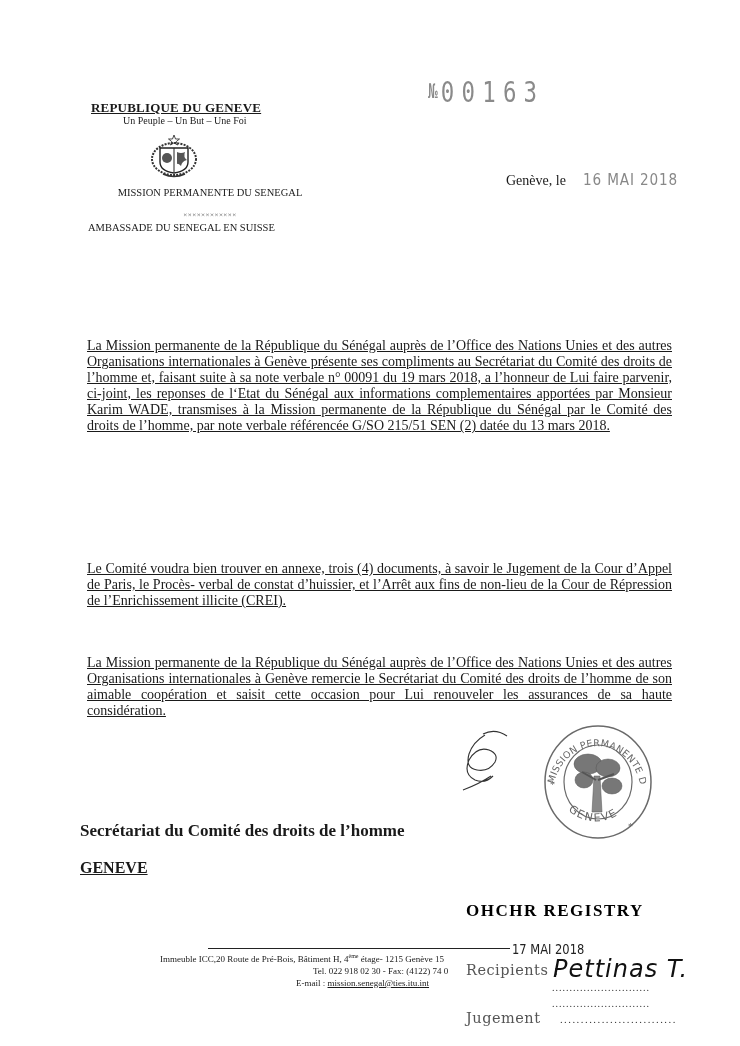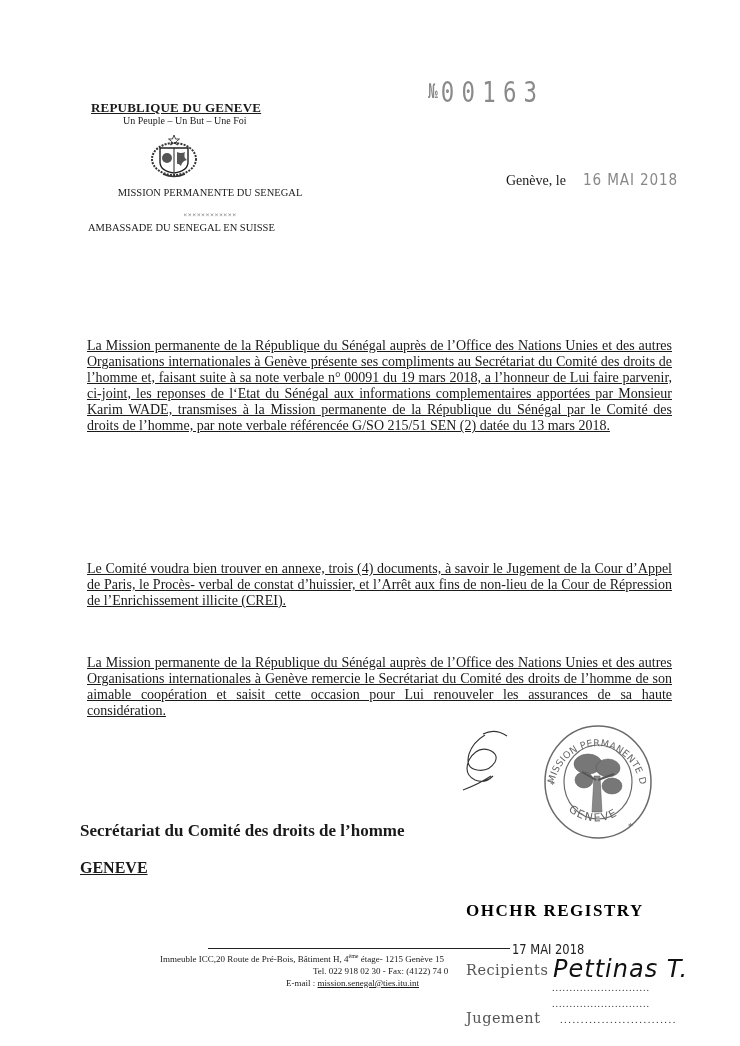--- a/index.html
+++ b/index.html
@@ -44,21 +44,21 @@
   .reg-dots { font-size: 10px; letter-spacing: 1px; color: #333; }
   .reg-dots1 { left: 552px; top: 982px; }
   .reg-dots2 { left: 552px; top: 998px; }
   .reg-enclosure { left: 466px; top: 1010px; }
   .reg-handwritten { left: 553px; top: 955px; font-family: "DejaVu Sans", sans-serif; font-size: 24px; color: #111; font-style: italic; letter-spacing: 1px; }
 
   
   .footer-rule { left: 208px; top: 948px; width: 302px; height: 1px; background: #222; }
   .footer-address { left: 160px; top: 953px; font-size: 9px; white-space: nowrap; }
   .footer-tel { left: 289px; top: 966px; font-size: 9px; white-space: nowrap; margin-left: 24px; }
-  .footer-email { left: 286px; top: 978px; font-size: 9px; white-space: nowrap; }
+  .footer-email { left: 296px; top: 978px; font-size: 9px; white-space: nowrap; }
   .footer-email a { color: #1a1a1a; text-decoration: underline; }
   sup { font-size: 6px; }
 </style>
 </head>
 <body>
 
 <div class="abs lh-title">REPUBLIQUE DU GENEVE</div>
 <div class="abs lh-motto">Un Peuple – Un But – Une Foi</div>
 <div class="abs emblem">
   <svg width="50" height="44" viewBox="0 0 50 44">

